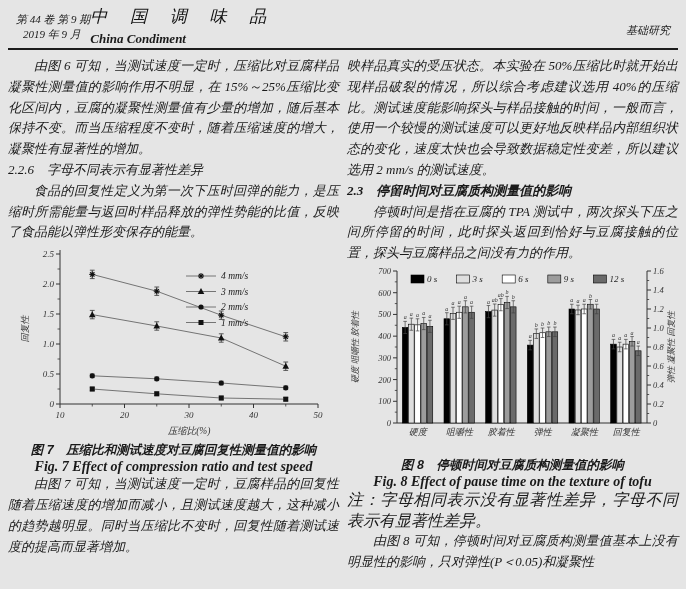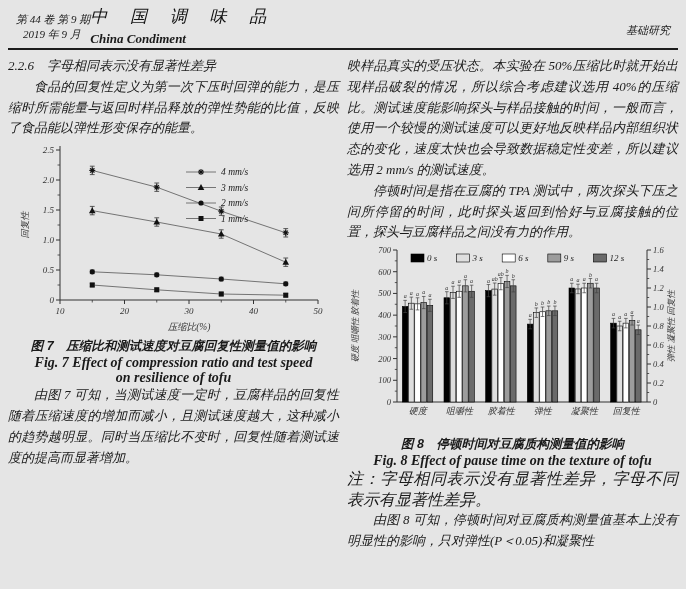--- a/index.html
+++ b/index.html
@@ -45,21 +45,22 @@
     </div>
     <div class="h-center">
       <div class="jt-cn">中 国 调 味 品</div>
       <div class="jt-en">China Condiment</div>
     </div>
     <div class="h-right">基础研究</div>
   </div>
   <div class="rule"></div>
 
   <div class="col col-left">
-    <p class="h3">2.2.6　字母相同表示没有显著性差异</p>
+    <p class="indent">由图 6 可知，当测试速度一定时，压缩比对豆腐样品凝聚性测量值的影响作用不明显，在 15%～25%压缩比变化区间内，豆腐的凝聚性测量值有少量的增加，随后基本保持不变。而当压缩程度不变时，随着压缩速度的增大，凝聚性有显著性的增加。</p>
+    <p class="h3">2.2.6　字母不同表示有显著性差异</p>
     <p class="indent">食品的回复性定义为第一次下压时回弹的能力，是压缩时所需能量与返回时样品释放的弹性势能的比值，反映了食品能以弹性形变保存的能量。</p>
     <div class="figure">
       <svg id="fig7" width="316" height="198">
           <line x1="44" y1="6" x2="44" y2="160" stroke="#333" stroke-width="1"></line>
           <line x1="44" y1="160" x2="302" y2="160" stroke="#333" stroke-width="1"></line>
           <line x1="44" y1="160" x2="44" y2="164" stroke="#333" stroke-width="1"></line>
           <text x="44" y="174" font-size="9" fill="#333" text-anchor="middle" font-family="&quot;Liberation Serif&quot;,&quot;DejaVu Serif&quot;,serif">10</text>
           <line x1="76.25" y1="160" x2="76.25" y2="162.5" stroke="#333" stroke-width="0.8"></line>
           <line x1="108.5" y1="160" x2="108.5" y2="164" stroke="#333" stroke-width="1"></line>
           <text x="108.5" y="174" font-size="9" fill="#333" text-anchor="middle" font-family="&quot;Liberation Serif&quot;,&quot;DejaVu Serif&quot;,serif">20</text>
@@ -187,27 +188,27 @@
           <text x="205" y="50.7" font-size="9.5" fill="#222" font-family="&quot;Liberation Serif&quot;,&quot;DejaVu Serif&quot;,serif">3 mm/s</text>
           <line x1="170" y1="63" x2="200" y2="63" stroke="#666666" stroke-width="0.9"></line>
           <circle cx="185" cy="63" r="2.6" fill="#111111"></circle>
           <text x="205" y="66.2" font-size="9.5" fill="#222" font-family="&quot;Liberation Serif&quot;,&quot;DejaVu Serif&quot;,serif">2 mm/s</text>
           <line x1="170" y1="78.5" x2="200" y2="78.5" stroke="#666666" stroke-width="0.9"></line>
           <rect x="182.5" y="76" width="5" height="5" fill="#111111"></rect>
           <text x="205" y="81.7" font-size="9.5" fill="#222" font-family="&quot;Liberation Serif&quot;,&quot;DejaVu Serif&quot;,serif">1 mm/s</text>
         </svg>
       <div class="cap-cn">图 7　压缩比和测试速度对豆腐回复性测量值的影响</div>
       <div class="cap-en">Fig. 7 Effect of compression ratio and test speed</div>
-      <div class="cap-en">on resilience of tofu</div>
     </div>
     <p class="indent">由图 7 可知，当测试速度一定时，豆腐样品的回复性随着压缩速度的增加而减小，且测试速度越大，这种减小的趋势越明显。同时当压缩比不变时，回复性随着测试速度的提高而显著增加。</p>
   </div>
 
   <div class="col col-right">
     <p>映样品真实的受压状态。本实验在 50%压缩比时就开始出现样品破裂的情况，所以综合考虑建议选用 40%的压缩比。测试速度能影响探头与样品接触的时间，一般而言，使用一个较慢的测试速度可以更好地反映样品内部组织状态的变化，速度太快也会导致数据稳定性变差，所以建议选用 2 mm/s 的测试速度。</p>
+    <p class="h2b">2.3　停留时间对豆腐质构测量值的影响</p>
     <p class="indent">停顿时间是指在豆腐的 TPA 测试中，两次探头下压之间所停留的时间，此时探头返回到恰好与豆腐接触的位置，探头与豆腐样品之间没有力的作用。</p>
     <div class="figure">
       <svg id="fig8" width="335" height="192">
           <line x1="50" y1="6" x2="50" y2="158" stroke="#333" stroke-width="1"></line>
           <line x1="300" y1="6" x2="300" y2="158" stroke="#333" stroke-width="1"></line>
           <line x1="50" y1="158" x2="300" y2="158" stroke="#333" stroke-width="1"></line>
           <line x1="46" y1="158" x2="50" y2="158" stroke="#333" stroke-width="1"></line>
           <text x="44" y="161" font-size="8.5" fill="#333" text-anchor="end" font-family="&quot;Liberation Serif&quot;,&quot;DejaVu Serif&quot;,serif">0</text>
           <line x1="47.8" y1="147.14285714285714" x2="50" y2="147.14285714285714" stroke="#333" stroke-width="0.8"></line>
           <line x1="46" y1="136.28571428571428" x2="50" y2="136.28571428571428" stroke="#333" stroke-width="1"></line>

